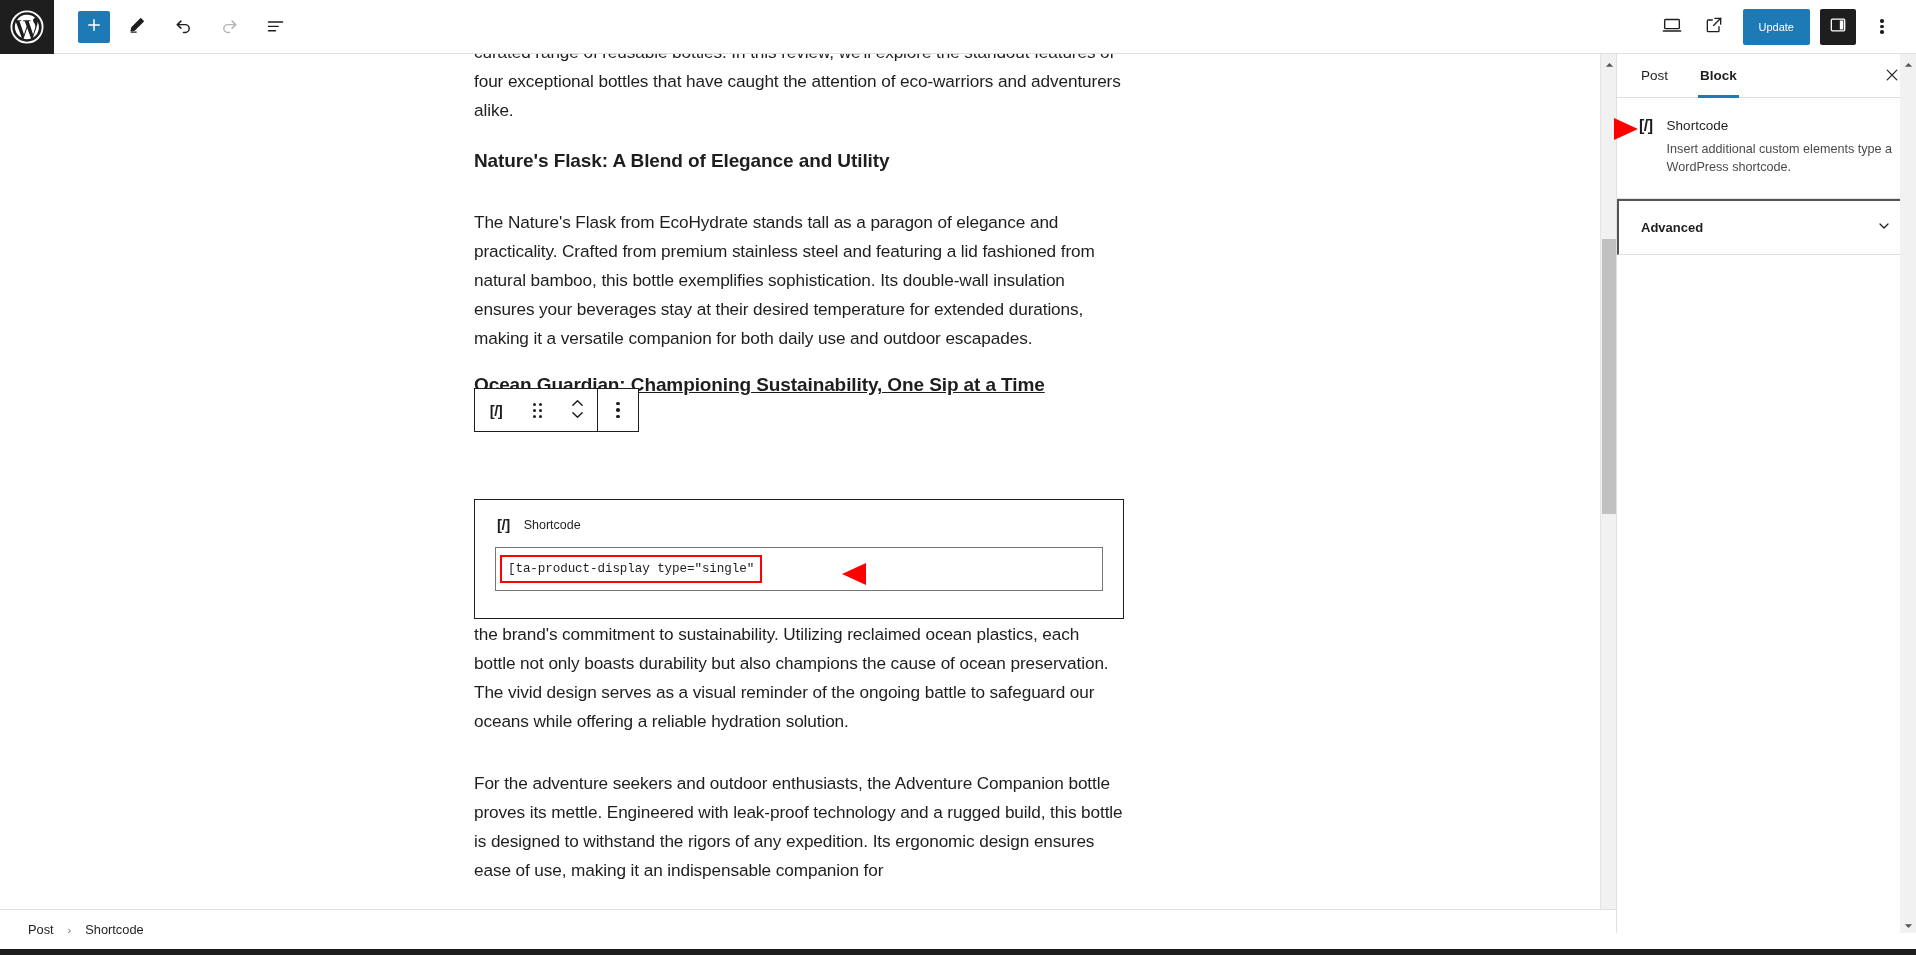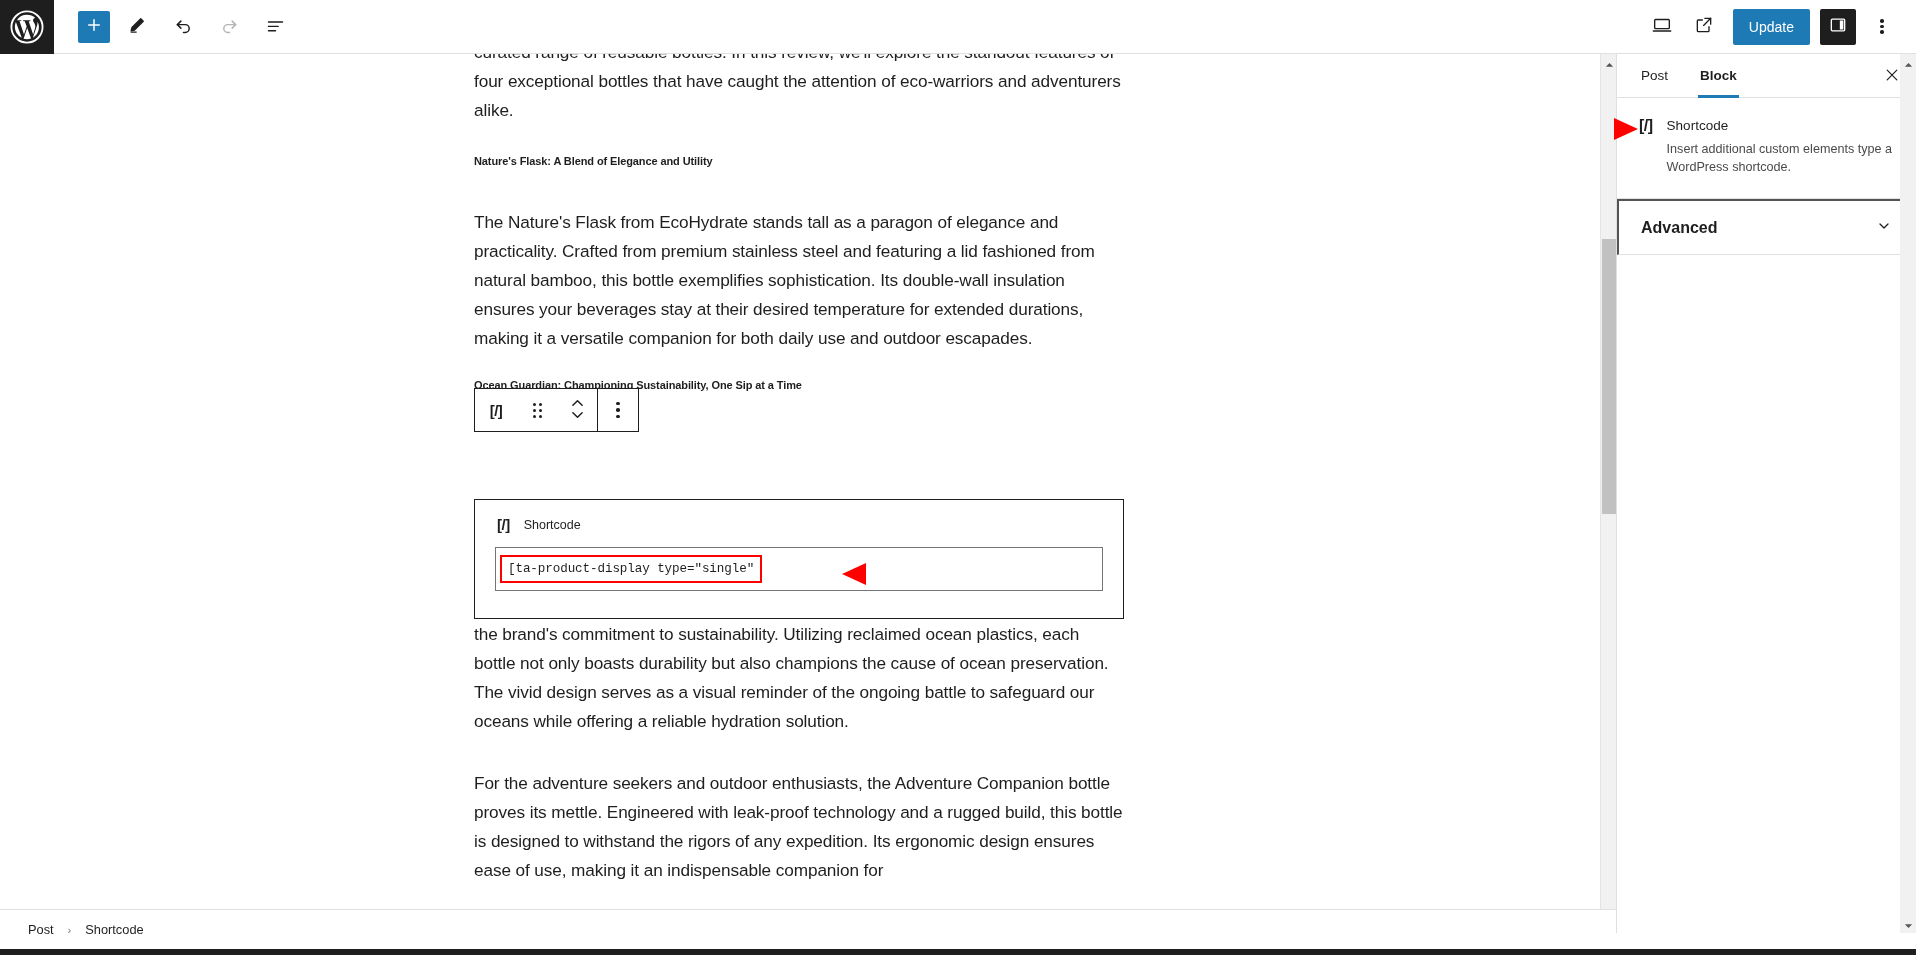--- a/index.html
+++ b/index.html
@@ -40,21 +40,21 @@
   }
   .tb-btn.add svg { stroke: #ffffff; }
   .tb-btn svg { stroke: #1e1e1e; fill: none; }
   .tb-btn.disabled svg { stroke: #b5b5b5; }
 
   .tb-spacer { flex: 1 1 auto; }
   .tb-right { display: flex; align-items: center; gap: 4px; padding-right: 16px; }
   .update-btn {
     background: #1e7ab5; color: #ffffff;
     border: none; border-radius: 2px;
-    font-size: 14px; font-family: "Liberation Sans", sans-serif;
+    font-size: 11px; font-family: "Liberation Sans", sans-serif;
     padding: 0 16px; height: 36px; cursor: pointer;
     margin: 0 6px;
   }
   .settings-toggle {
     width: 36px; height: 36px; background: #1e1e1e;
     border: none; border-radius: 2px; cursor: pointer;
     display: flex; align-items: center; justify-content: center;
   }
   .kebab-btn {
     width: 36px; height: 36px; background: transparent; border: none;
@@ -81,21 +81,21 @@
     font-family: "Liberation Sans", sans-serif;
     font-size: 17.2px;
     line-height: 28.8px;
     color: #1e1e1e;
     margin-bottom: 24px;
     letter-spacing: -0.1px;
     margin-top: 34px;
   }
   .h3 {
     font-family: "Liberation Sans", sans-serif;
-    font-size: 11px;
+    font-size: 19px;
     font-weight: 700;
     line-height: 26px;
     color: #1e1e1e;
     margin-bottom: 27px;
     letter-spacing: -0.1px;
   }
 
   
   .block-toolbar {
     position: absolute;
@@ -240,21 +240,21 @@
   .sb-panel {
     height: 56px; display: flex; align-items: center;
     justify-content: space-between;
     padding: 0 22px;
     border-bottom: 1px solid #e0e0e0;
     cursor: pointer; background: transparent;
     width: 100%;
   }
   .sb-panel-title {
     font-family: "Liberation Sans", sans-serif;
-    font-size: 16px; font-weight: 600; color: #1e1e1e;
+    font-size: 13px; font-weight: 600; color: #1e1e1e;
   }
 
   
   .sb-scroll {
     position: absolute; right: 0; top: 0;
     width: 16px; height: 879px; background: #f1f1f1;
   }
   .sb-sc-arrow { width: 16px; height: 17px; display: flex; align-items: center; justify-content: center; position: absolute; left: 0; }
 
   
@@ -373,21 +373,21 @@
 
 <div class="canvas">
   <div class="content-col">
 
     <p class="para" style="margin-top:-16px;">curated range of reusable bottles. In this review, we'll explore the standout features of four exceptional bottles that have caught the attention of eco-warriors and adventurers alike.</p>
 
     <h3 class="h3">Nature's Flask: A Blend of Elegance and Utility</h3>
 
     <p class="para">The Nature's Flask from EcoHydrate stands tall as a paragon of elegance and practicality. Crafted from premium stainless steel and featuring a lid fashioned from natural bamboo, this bottle exemplifies sophistication. Its double-wall insulation ensures your beverages stay at their desired temperature for extended durations, making it a versatile companion for both daily use and outdoor escapades.</p>
 
-    <h3 class="h3" style="margin-top:-4px;">Ocean Guardian: Championing Sustainability, One Sip at a Time</h3>
+    <h3 class="h3" style="margin-top:-4px;text-decoration:underline;">Ocean Guardian: Championing Sustainability, One Sip at a Time</h3>
 
     <div style="height:132px;"></div>
 
     <p class="para">Among EcoHydrate's arsenal, the Ocean Guardian bottle stands out as a testament to the brand's commitment to sustainability. Utilizing reclaimed ocean plastics, each bottle not only boasts durability but also champions the cause of ocean preservation. The vivid design serves as a visual reminder of the ongoing battle to safeguard our oceans while offering a reliable hydration solution.</p>
 
 
     <p class="para">For the adventure seekers and outdoor enthusiasts, the Adventure Companion bottle proves its mettle. Engineered with leak-proof technology and a rugged build, this bottle is designed to withstand the rigors of any expedition. Its ergonomic design ensures ease of use, making it an indispensable companion for</p>
   </div>
 
   <div class="block-toolbar">

